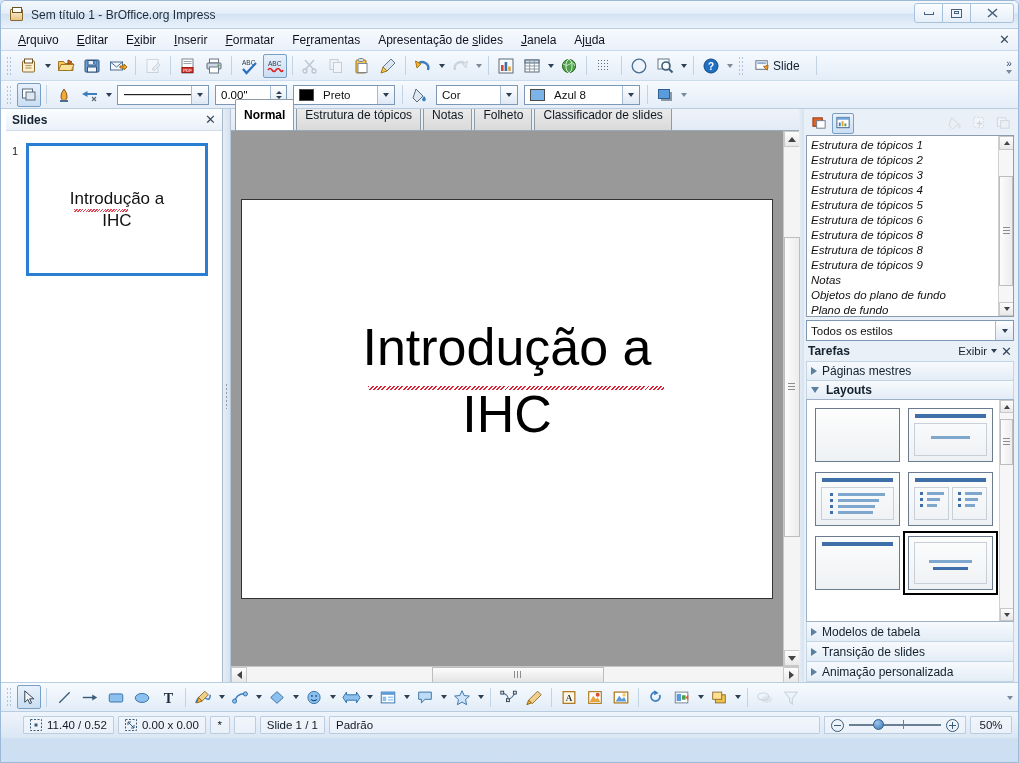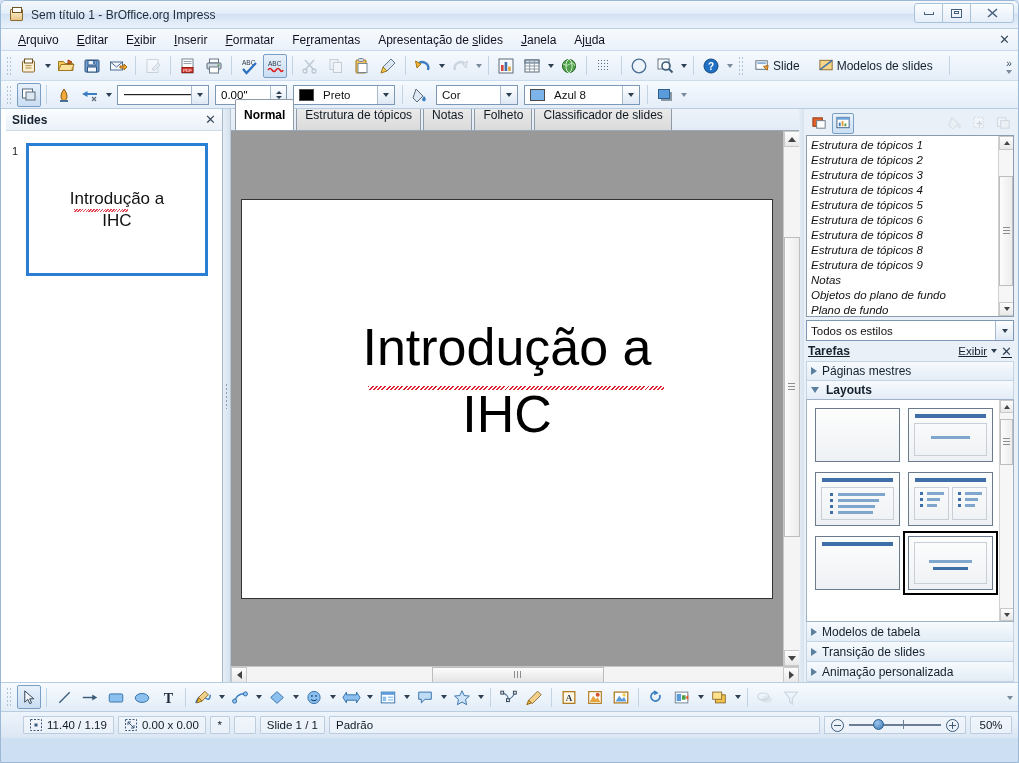--- a/index.html
+++ b/index.html
@@ -310,21 +310,20 @@
     display:flex;align-items:center;font-size:11.5px;color:#111;
   }
   .stylefilter .txt{padding-left:4px;}
   .stylefilter .dd{width:18px;height:19px;margin-left:auto;border-left:1px solid #a7bace;
     background:linear-gradient(to bottom,#fdfeff,#dfe9f4);display:flex;align-items:center;justify-content:center;}
 
   .taskspanel{flex:1;display:flex;flex-direction:column;padding:0 4px 0 2px;}
   .tasks-head{
     height:20px;display:flex;align-items:center;font-weight:bold;font-size:12px;color:#16222f;
     padding:0 2px;
-    text-decoration:underline;
   }
   .tasks-head .exibir{margin-left:auto;font-weight:normal;font-size:11.5px;color:#16222f;padding-right:4px;}
   .tasks-head .cx{font-weight:normal;font-size:13px;color:#2e4158;padding-left:4px;}
   .acc-head{
     height:19px;display:flex;align-items:center;gap:5px;padding-left:4px;
     background:linear-gradient(to bottom,#f7fafd,#e3ecf6);
     border:1px solid #c3d4e5; border-bottom:none;
     font-size:12px;color:#13202d;
   }
   .acc-head.open{font-weight:bold;gap:7px;}
@@ -664,27 +663,20 @@
 
     <div class="tb-btn wide">
       <svg width="17" height="17" viewBox="0 0 18 18">
         <rect x="2" y="4" width="12" height="9" fill="#fff" stroke="#5b6a79"></rect>
         <rect x="3.5" y="5.5" width="9" height="2" fill="#8ab0d8"></rect>
         <path d="M10 10 l5 -1 l-1 5 z" fill="#f2a340" stroke="#a8660f"></path>
       </svg>
       <span class="tb-label">Slide</span>
     </div>
 
-    <div class="tb-btn wide">
-      <svg width="17" height="17" viewBox="0 0 18 18">
-        <rect x="2" y="3.5" width="13" height="10" fill="#f4d58a" stroke="#8a6a2e"></rect>
-        <path d="M2 13.5 L15 3.5" stroke="#3d6ea8" stroke-width="1.6"></path>
-      </svg>
-      <span class="tb-label">Modelos de slides</span>
-    </div>
 
     <div class="tb-sep"></div>
 
     <div class="overflow">
       <span>»</span>
         <i class="caret light" style="margin-top:2px"></i>
     </div>
   </div>
 
   <div class="toolbar2">
@@ -1240,21 +1232,21 @@
   </div>
 
   <div class="statusbar">
     <div class="st-cell" style="width:14px;padding:0;border:none;background:none"></div>
 
     <div class="st-cell">
       <svg width="12" height="12" viewBox="0 0 12 12" style="margin-right:5px">
         <rect x="0.5" y="0.5" width="11" height="11" fill="none" stroke="#3b5b7a" stroke-dasharray="2 1.5"></rect>
         <rect x="4.5" y="4.5" width="3" height="3" fill="#3b5b7a"></rect>
       </svg>
-      <span>11.40 / 1.19</span>
+      <span>11.40 / 0.52</span>
     </div>
 
     <div class="st-cell">
       <svg width="12" height="12" viewBox="0 0 12 12" style="margin-right:5px">
         <rect x="0.5" y="0.5" width="11" height="11" fill="none" stroke="#3b5b7a" stroke-dasharray="2 1.5"></rect>
         <path d="M3 3 L9 9 M3 3 L3 6 M3 3 L6 3 M9 9 L9 6 M9 9 L6 9" stroke="#3b5b7a" stroke-width="1" fill="none"></path>
       </svg>
       <span>0.00 x 0.00</span>
     </div>
 

